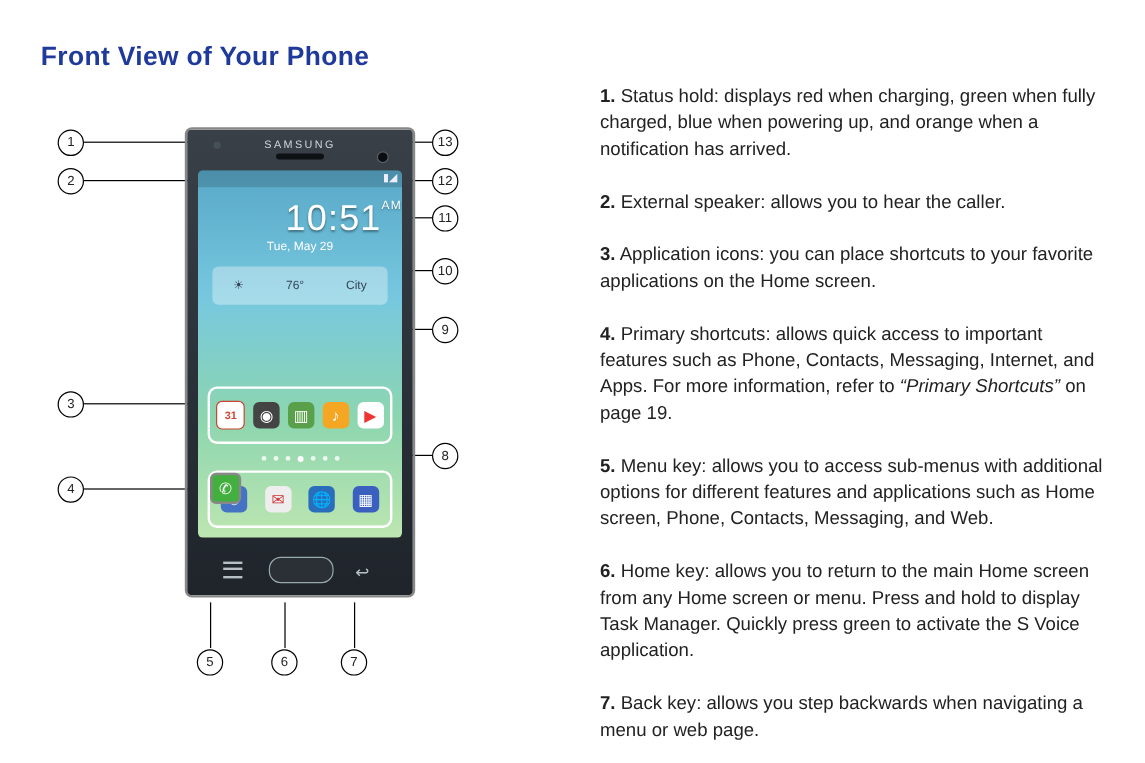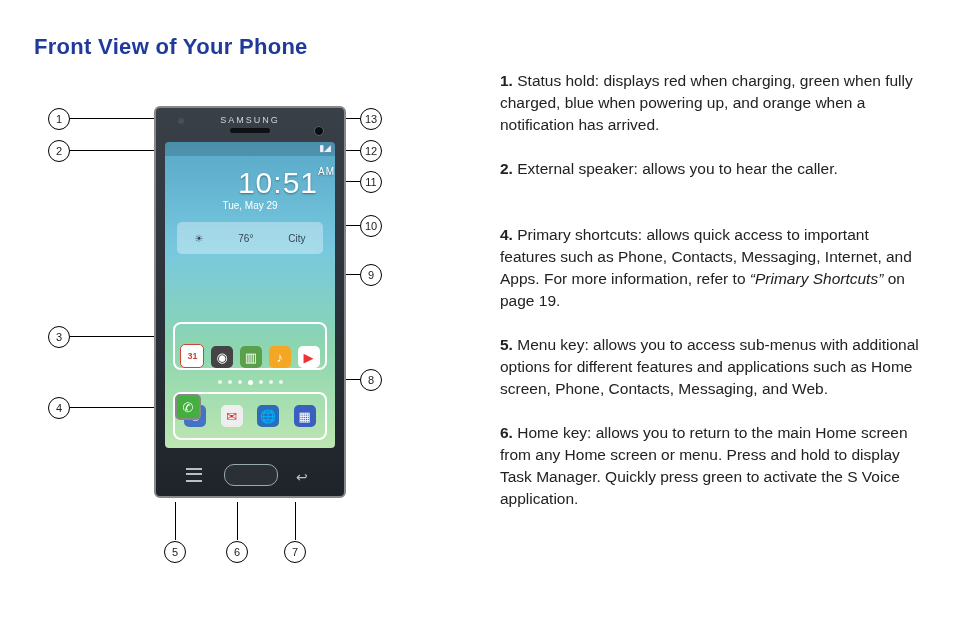--- a/index.html
+++ b/index.html
@@ -20,21 +20,21 @@
   .led{position:absolute;top:10px;left:22px;width:6px;height:6px;background:#465058;border-radius:50%}
   .frontcam{position:absolute;top:18px;right:20px;width:8px;height:8px;background:#0b0e11;border-radius:50%;border:1px solid #595f66}
   .scr{position:absolute;left:9px;right:9px;top:34px;bottom:48px;background:linear-gradient(180deg,#58a8c8 0%,#77c8df 35%,#8dd6af 68%,#bde6b1 100%);border-radius:4px;overflow:hidden}
   .statusbar{position:absolute;top:0;left:0;right:0;height:14px;background:rgba(0,0,0,.15)}
   .statusbar span{position:absolute;right:4px;top:1px;font-size:9px;color:#eef}
   .clock{position:absolute;top:24px;left:0;right:0;text-align:right;color:#fff;font-size:30px;font-weight:300;letter-spacing:1px;text-shadow:0 1px 2px rgba(0,0,0,.4)}
   .clock small{font-size:10px;vertical-align:top}
   .date{position:absolute;top:58px;left:0;right:0;text-align:center;color:#fff;font-size:10px}
   .weather{position:absolute;top:80px;left:12px;right:12px;height:32px;background:rgba(255,255,255,.35);border-radius:5px;display:flex;align-items:center;justify-content:space-around;color:#345;font-size:10px}
   .gsearch{position:absolute;top:122px;left:12px;right:12px;height:20px;background:rgba(255,255,255,.8);border-radius:4px;font-size:9px;color:#888;padding:0 6px;line-height:20px}
-  .row1{position:absolute;bottom:78px;left:8px;right:8px;height:44px;border:2px solid #fff;border-radius:8px;display:flex;justify-content:space-around;align-items:flex-end;padding:0 2px}
+  .row1{position:absolute;bottom:78px;left:8px;right:8px;height:44px;border:2px solid #fff;border-radius:8px;display:flex;justify-content:space-around;align-items:center;padding:0 2px}
   .dots{position:absolute;bottom:62px;left:0;right:0;height:6px;display:flex;justify-content:center;gap:6px}
   .dots i{width:4px;height:4px;background:rgba(255,255,255,.8);border-radius:50%}
   .dots i.on{width:5px;height:5px;background:#fff}
   .row2{position:absolute;bottom:8px;left:8px;right:8px;height:44px;border:2px solid #fff;border-radius:8px;display:flex;justify-content:space-around;align-items:center;padding:0 2px}
   .ic{width:22px;height:22px;border-radius:5px;display:flex;align-items:center;justify-content:center;font-size:13px;color:#fff}
   .ic.cal{background:#fff;color:#c43;border:1px solid #c43;font-size:9px;font-weight:bold}
   .ic.cam{background:#444}
   .ic.book{background:#5aa04a}
   .ic.music{background:#f5a623}
   .ic.play{background:#fff;color:#e33}
@@ -137,28 +137,35 @@
 
   <div class="right">
     <div>
       <span class="num">1.</span>
       <span class="term">Status hold</span><span>: displays red when charging, green when fully charged, blue when powering up, and orange when a notification has arrived.</span>
     </div><br>
     <div>
       <span class="num">2.</span>
       <span class="term">External speaker</span><span>: allows you to hear the caller.</span>
     </div><br>
-    <br>
+    <div>
+      <span class="num">3.</span>
+      <span class="term">Application icons</span><span>: you can place shortcuts to your favorite applications on the Home screen.</span>
+    </div><br>
     <div>
       <span class="num">4.</span>
       <span class="term">Primary shortcuts</span><span>: allows quick access to important features such as Phone, Contacts, Messaging, Internet, and Apps. For more information, refer to </span><span class="ref">“Primary Shortcuts”</span><span>  on page 19.</span>
     </div><br>
     <div>
       <span class="num">5.</span>
       <span class="term">Menu key</span><span>: allows you to access sub-menus with additional options for different features and applications such as Home screen, Phone, Contacts, Messaging, and Web.</span>
     </div><br>
     <div>
       <span class="num">6.</span>
       <span class="term">Home key</span><span>: allows you to return to the main Home screen from any Home screen or menu. Press and hold to display Task Manager. Quickly press green to activate the S Voice application.</span>
     </div><br>
+    <div>
+      <span class="num">7.</span>
+      <span class="term">Back key</span><span>: allows you step backwards when navigating a menu or web page.</span>
+    </div>
   </div>
 
 </div>
 
 </body></html>

